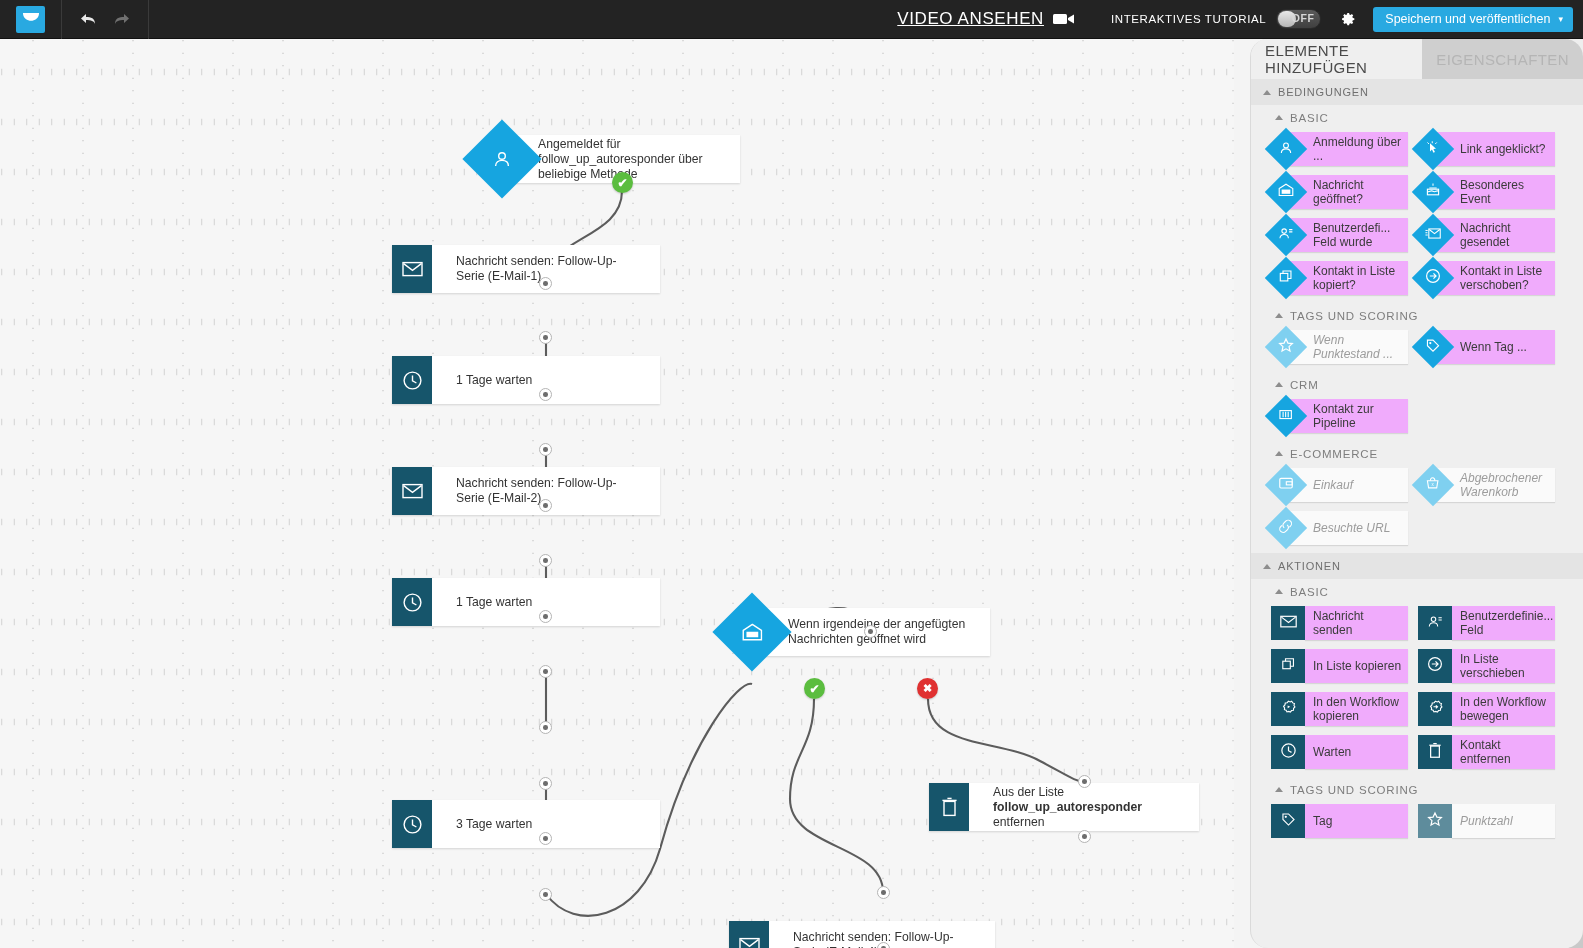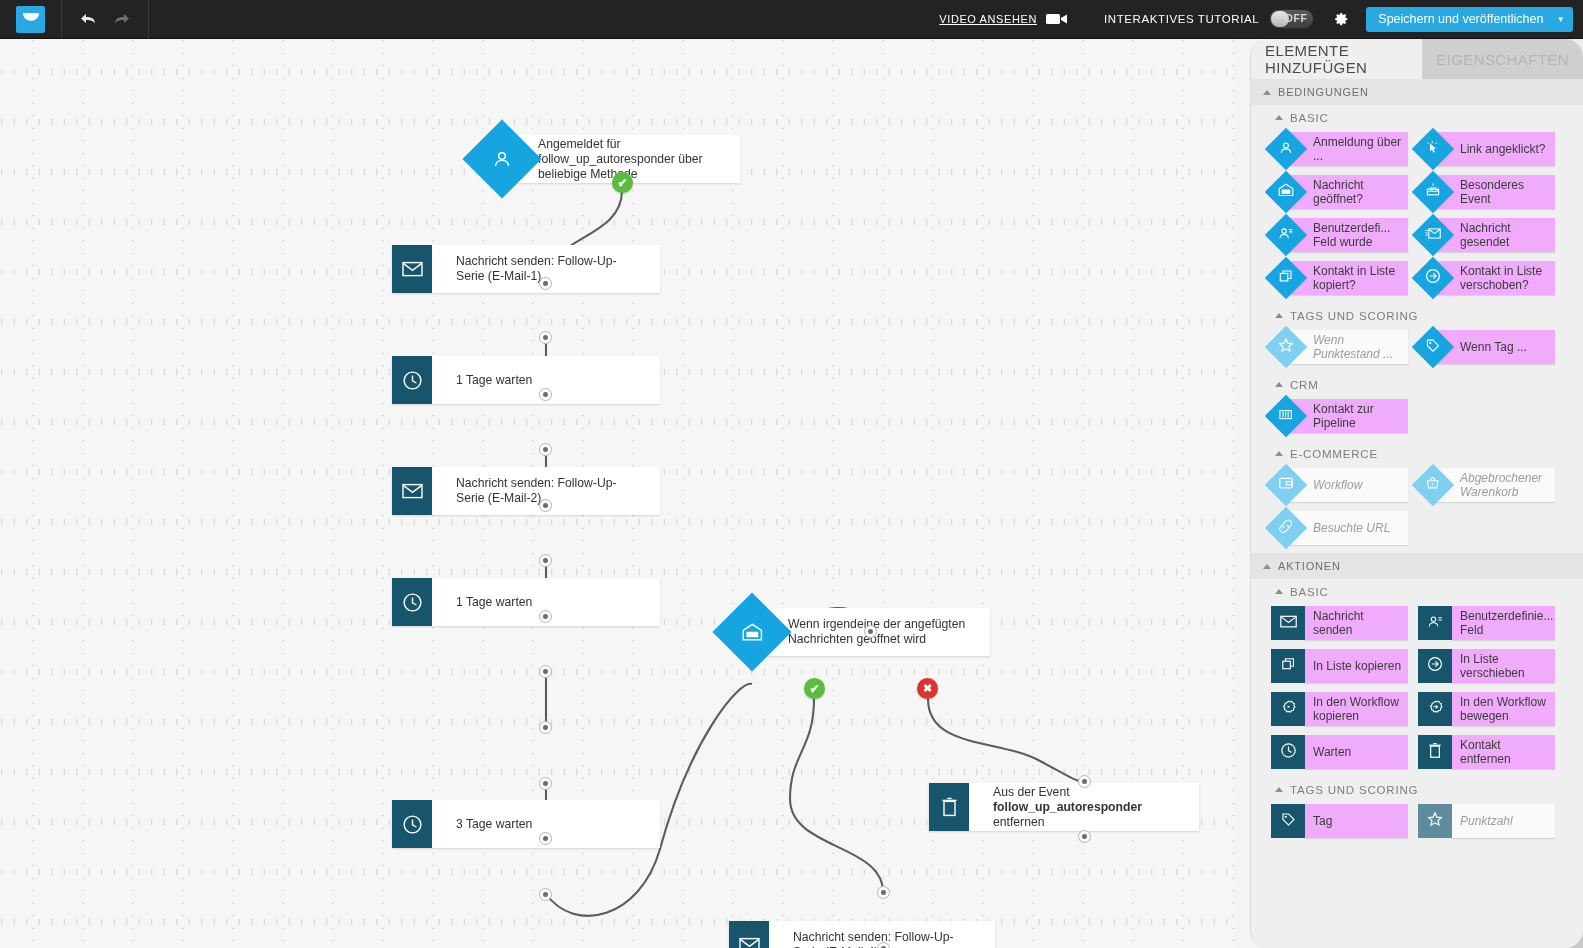--- a/index.html
+++ b/index.html
@@ -20,39 +20,39 @@
     width:62px; height:39px; display:flex; align-items:center; justify-content:center;
     border-right:1px solid #3a3a3a;
   }
   .logo-sq { width:29px; height:27px; background:#29a9e1; border-radius:2px;
              display:flex; align-items:center; justify-content:center; }
   #histbox { display:flex; align-items:center; gap:16px; padding:0 18px; height:39px;
              border-right:1px solid #3a3a3a;}
   .arrow-btn { cursor:pointer; line-height:0; }
   #topbar-right { margin-left:auto; display:flex; align-items:center; gap:0px; padding-right:10px; }
   #video-link {
-    color:#fff; font-size:11px; letter-spacing:.6px; text-decoration:underline;
+    color:#fff; font-size:17px; letter-spacing:.6px; text-decoration:underline;
     cursor:pointer; margin-right:9px;
   }
   #video-cam { margin-right:36px; line-height:0; cursor:pointer; }
   #tut-label { color:#fff; font-size:11.5px; letter-spacing:.6px; margin-right:10px; }
   #toggle {
     width:45px; height:20px; border-radius:10px;
     background:linear-gradient(#5a5a5a,#3f3f3f);
     border:1px solid #2a2a2a; position:relative; cursor:pointer; margin-right:18px;
   }
   #toggle .knob { position:absolute; left:1px; top:1px; width:18px; height:16px;
     border-radius:9px; background:linear-gradient(#e8e8e8,#b6b6b6); }
   #toggle .tgl-txt { position:absolute; right:6px; top:2px; font-size:10.5px;
     color:#d8d8d8; font-weight:bold; letter-spacing:.5px; }
   #gear { margin-right:17px; line-height:0; cursor:pointer; }
   #publish {
     height:25px; background:#29a9e1; color:#fff; font-size:12.5px;
     border-radius:3px; display:flex; align-items:center; padding:0 10px 0 12px;
-    cursor:pointer; gap:15px;
+    cursor:pointer; gap:8px;
   }
 
   
   #canvas {
     position:absolute; left:0; top:39px; width:1234px; height:909px;
     overflow:hidden; background:#f6f6f6;
     background-image:
       radial-gradient(#d0d0d0 0.8px, transparent 0.9px),
       radial-gradient(#d0d0d0 0.8px, transparent 0.9px);
     background-size: 50px 12.5px, 12.5px 50px;
@@ -305,21 +305,21 @@
 
   <div class="node" style="left:929px; top:744px; width:270px; height:48px;">
     <div class="ico">
       <svg width="17" height="20" viewBox="0 0 17 20">
           <rect x="3" y="4.4" width="11" height="14" fill="none" stroke="#fff" stroke-width="1.4"></rect>
           <path d="M1.4 3.4 L15.6 3.4" stroke="#fff" stroke-width="1.4"></path>
           <path d="M6.4 1.4 L10.6 1.4" stroke="#fff" stroke-width="1.4"></path>
         </svg>
     </div>
     <div class="lbl">
-      <span><span>Aus der Event </span><b>follow_up_autoresponder</b><span> entfernen</span></span>
+      <span><span>Aus der Liste </span><b>follow_up_autoresponder</b><span> entfernen</span></span>
     </div>
   </div>
   <div class="dot" style="left:1078px; top:736px;"></div>
   <div class="dot" style="left:1078px; top:791px;"></div>
 
   <div class="node" style="left:729px; top:882px; width:266px; height:48px;">
     <div class="ico">
       <svg width="21" height="16" viewBox="0 0 21 16">
           <rect x="1" y="1.6" width="19" height="13" fill="none" stroke="#fff" stroke-width="1.4"></rect>
           <path d="M1.6 2.6 L10.5 9.4 L19.4 2.6" fill="none" stroke="#fff" stroke-width="1.4"></path>
@@ -472,21 +472,21 @@
               </svg></span>
           </div>
         </div>
       </div>
       <div class="sub-hdr">
         <span class="caret"></span>
         <span>E-COMMERCE</span>
       </div>
       <div class="tiles">
         <div class="tile dim">
-          <div class="t-card">Workflow</div>
+          <div class="t-card">Einkauf</div>
           <div class="t-dia">
             <span><svg width="16" height="14" viewBox="0 0 20 18">
                 <rect x="2" y="3" width="16" height="12.4" rx="1.6" fill="none" stroke="#fff" stroke-width="1.5"></rect>
                 <rect x="10.4" y="7.4" width="7.6" height="4" fill="none" stroke="#fff" stroke-width="1.4"></rect>
               </svg></span>
           </div>
         </div>
         <div class="tile dim">
           <div class="t-card">Abgebrochener Warenkorb</div>
           <div class="t-dia">

